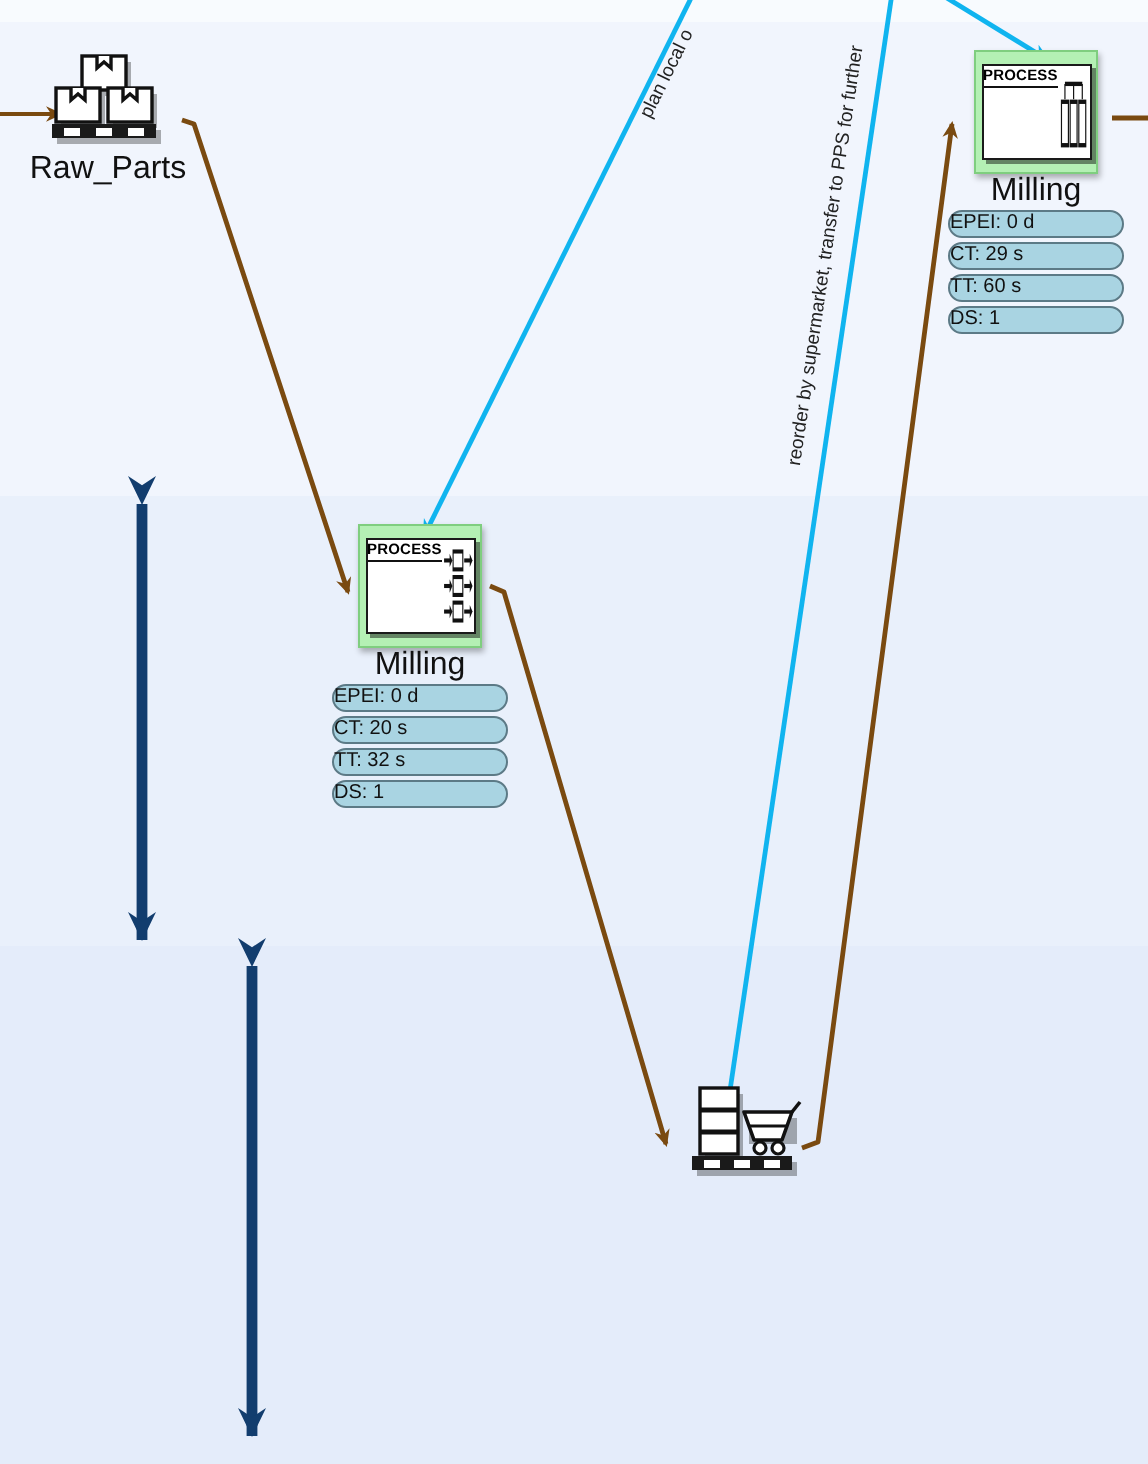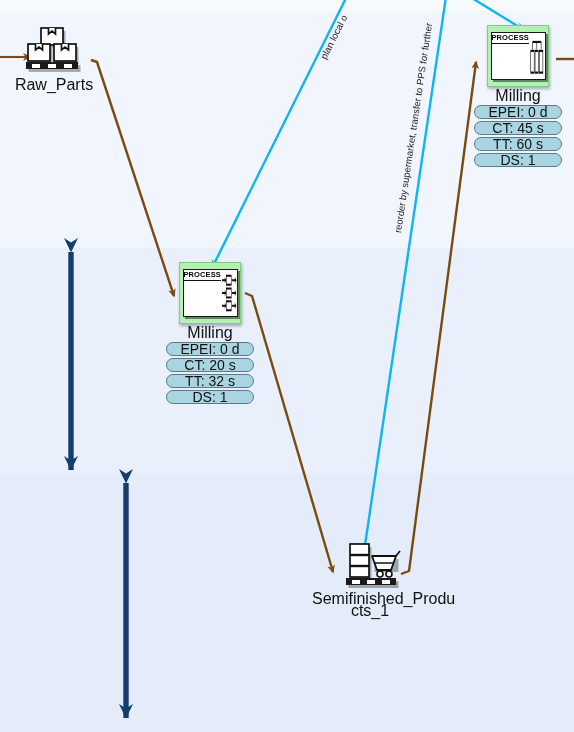--- a/index.html
+++ b/index.html
@@ -46,21 +46,21 @@
     border-bottom:1.4px solid #111;
   }
   .proc-body{flex:1;position:relative;}
   .proc-body svg{position:absolute;left:0;top:0;width:100%;height:100%;}
 
   
   .pills{margin-top:3px;display:flex;flex-direction:column;align-items:center;gap:2px;}
   .pill{
     width:88px;height:14px;box-sizing:border-box;
     background:#a9d4e2;border:1px solid #5c7a86;border-radius:7px;
-    font-size:14px;color:#111;line-height:12px;text-align:center;
+    font-size:10px;color:#111;line-height:12px;text-align:left;
   }
 
   
   .icon-box{width:64px;height:48px;margin:0 auto;position:relative;}
   .icon-box svg{position:absolute;left:0;top:0;}
 
   
   .rot-label{
     position:absolute;font-size:9.5px;color:#222;white-space:nowrap;
     transform-origin:0 0;
@@ -203,21 +203,21 @@
               <rect x="17.5" y="14" width="10" height="17"></rect>
               <rect x="30" y="14" width="10" height="17"></rect>
             </g>
           </svg>
         </div>
       </div>
     </div>
     <div class="node-label">Milling</div>
     <div class="pills">
       <div class="pill">EPEI: 0 d</div>
-      <div class="pill">CT: 45 s</div>
+      <div class="pill">CT: 29 s</div>
       <div class="pill">TT: 60 s</div>
       <div class="pill">DS: 1</div>
     </div>
   </div>
 
   <div class="node" style="left:312px;top:542px;width:116px;">
     <div class="icon-box" style="width:72px;height:48px;">
       <svg viewBox="0 0 72 48" width="72" height="48">
         <g opacity="0.30" transform="translate(2.5,3)">
           <rect x="16" y="2" width="19" height="33" fill="#000"></rect>
@@ -236,17 +236,15 @@
 
         <circle cx="46" cy="32" r="3" fill="#fff" stroke="#111" stroke-width="1.6"></circle>
         <circle cx="55" cy="32" r="3" fill="#fff" stroke="#111" stroke-width="1.6"></circle>
 
         <rect x="12" y="36" width="50" height="7" fill="#1a1a1a"></rect>
         <rect x="18" y="38" width="8" height="4" fill="#fff"></rect>
         <rect x="33" y="38" width="8" height="4" fill="#fff"></rect>
         <rect x="48" y="38" width="8" height="4" fill="#fff"></rect>
       </svg>
     </div>
-    <div class="node-label">Semifinished_Produ
-cts_1</div>
   </div>
 
 </div>
 
 </body></html>

